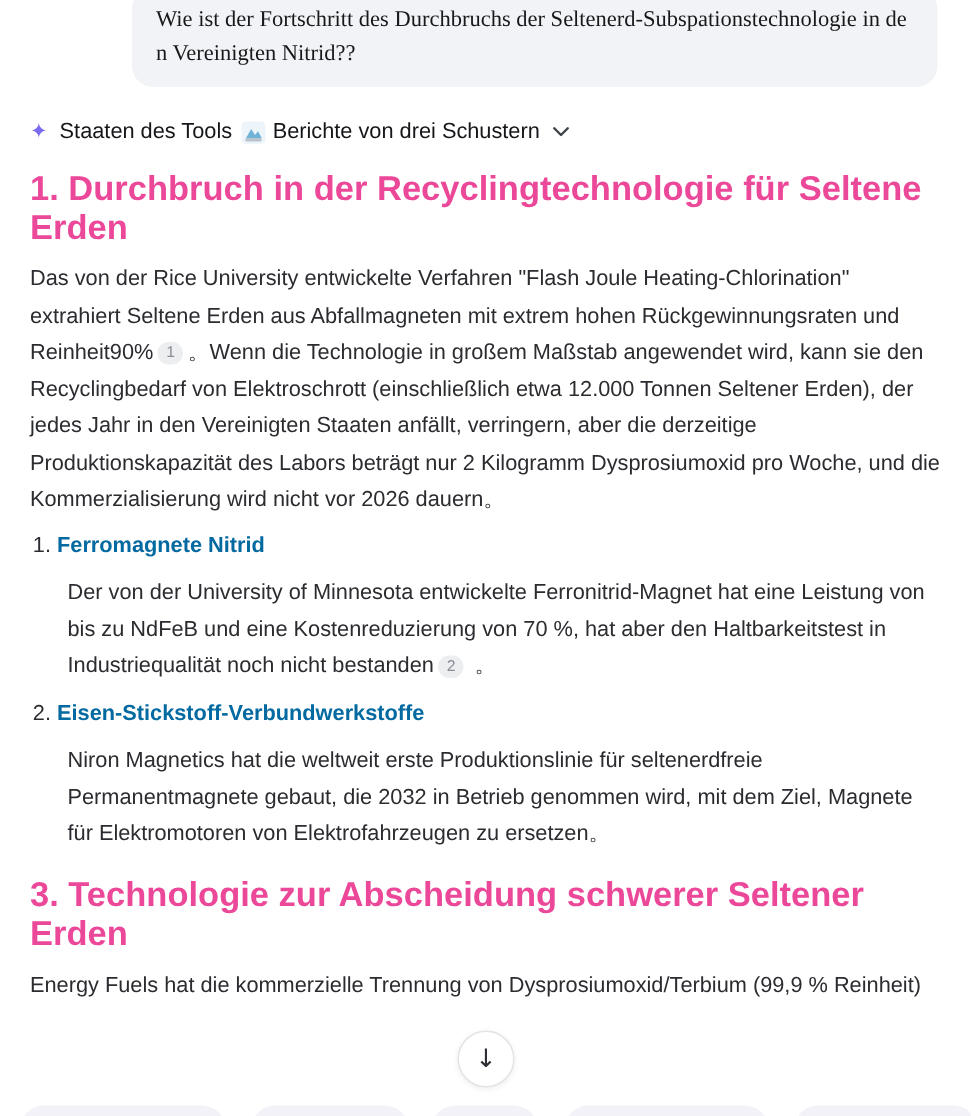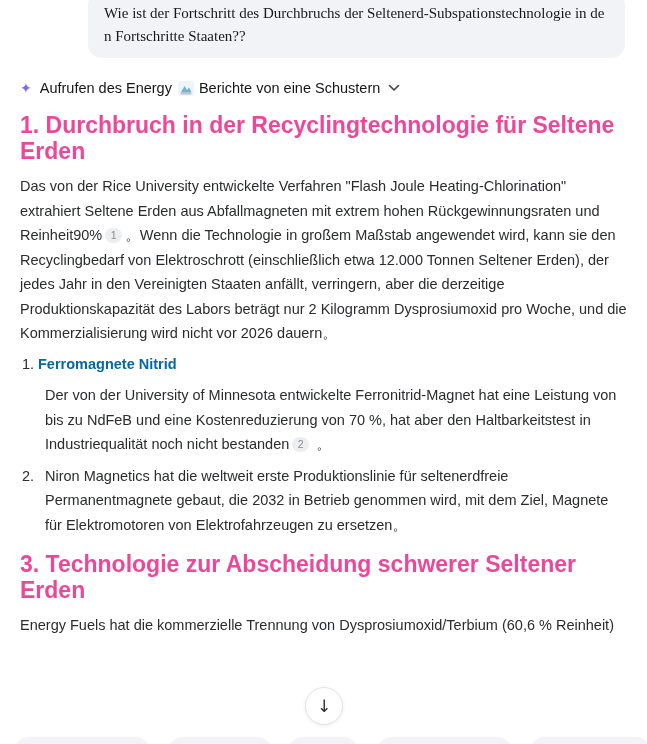--- a/index.html
+++ b/index.html
@@ -118,56 +118,57 @@
     z-index: 4;
     cursor: pointer;
   }
 </style>
 </head>
 <body>
 
 <div class="page">
 
   <div class="user-bubble">
-    <span>Wie ist der Fortschritt des Durchbruchs der Seltenerd-Subspationstechnologie in den Fortschritte Staaten??</span>
+    <span>Wie ist der Fortschritt des Durchbruchs der Seltenerd-Subspationstechnologie in den Vereinigten Nitrid??</span>
   </div>
 
   <div class="tool-row">
     <span class="sparkle">✦</span>
-    <span class="tool-label">Aufrufen des Energy</span>
+    <span class="tool-label">Staaten des Tools</span>
     <span class="tool-fav">
       <svg width="14" height="13" viewBox="0 0 14 13">
         <path d="M2 9 L5.5 3 L8 7 L10 4.5 L12.5 9 Z" fill="#6fb3d8"></path>
         <rect x="1.5" y="9" width="11" height="2.4" rx="1" fill="#b9c4cc"></rect>
       </svg>
     </span>
-    <span>Berichte von eine Schustern</span>
+    <span>Berichte von drei Schustern</span>
     <span class="chev">
       <svg width="12" height="8" viewBox="0 0 12 8">
           <polyline points="1.5,1.5 6,6 10.5,1.5" fill="none" stroke="#3f434a" stroke-width="1.6" stroke-linecap="round" stroke-linejoin="round"></polyline>
         </svg>
     </span>
   </div>
 
 
   <h2 class="sec h1m">1. Durchbruch in der Recyclingtechnologie für Seltene Erden</h2>
   <p class="body tight"><span>Das von der Rice University entwickelte Verfahren "Flash Joule Heating-Chlorination" extrahiert Seltene Erden aus Abfallmagneten mit extrem hohen Rückgewinnungsraten und Reinheit90%</span><span class="cite">1</span><span>。Wenn die Technologie in großem Maßstab angewendet wird, kann sie den Recyclingbedarf von Elektroschrott (einschließlich etwa 12.000 Tonnen Seltener Erden), der jedes Jahr in den Vereinigten Staaten anfällt, verringern, aber die derzeitige Produktionskapazität des Labors beträgt nur 2 Kilogramm Dysprosiumoxid pro Woche, und die Kommerzialisierung wird nicht vor 2026 dauern。</span></p>
 
   <ol class="rlist">
     <li>
       <div class="li-title">Ferromagnete Nitrid</div>
       <p class="li-body"><span>Der von der University of Minnesota entwickelte Ferronitrid-Magnet hat eine Leistung von bis zu NdFeB und eine Kostenreduzierung von 70 %, hat aber den Haltbarkeitstest in Industriequalität noch nicht bestanden</span><span class="cite">2</span><span> 。</span></p>
     </li>
     <li>
+      <div class="li-title">Eisen-Stickstoff-Verbundwerkstoffe</div>
       <p class="li-body">Niron Magnetics hat die weltweit erste Produktionslinie für seltenerdfreie Permanentmagnete gebaut, die 2032 in Betrieb genommen wird, mit dem Ziel, Magnete für Elektromotoren von Elektrofahrzeugen zu ersetzen。</p>
     </li>
   </ol>
 
   <h2 class="sec">3. Technologie zur Abscheidung schwerer Seltener Erden</h2>
-  <p class="body tight">Energy Fuels hat die kommerzielle Trennung von Dysprosiumoxid/Terbium (60,6 % Reinheit)</p>
+  <p class="body tight">Energy Fuels hat die kommerzielle Trennung von Dysprosiumoxid/Terbium (99,9 % Reinheit)</p>
 
 </div>
 
 <div class="scroll-btn">
   <span class="arrow">↓</span>
 </div>
 
 <div class="chip" style="left:14px;  width:136px;"></div>
 <div class="chip" style="left:168px; width:104px;"></div>
 <div class="chip" style="left:288px; width:70px;"></div>

